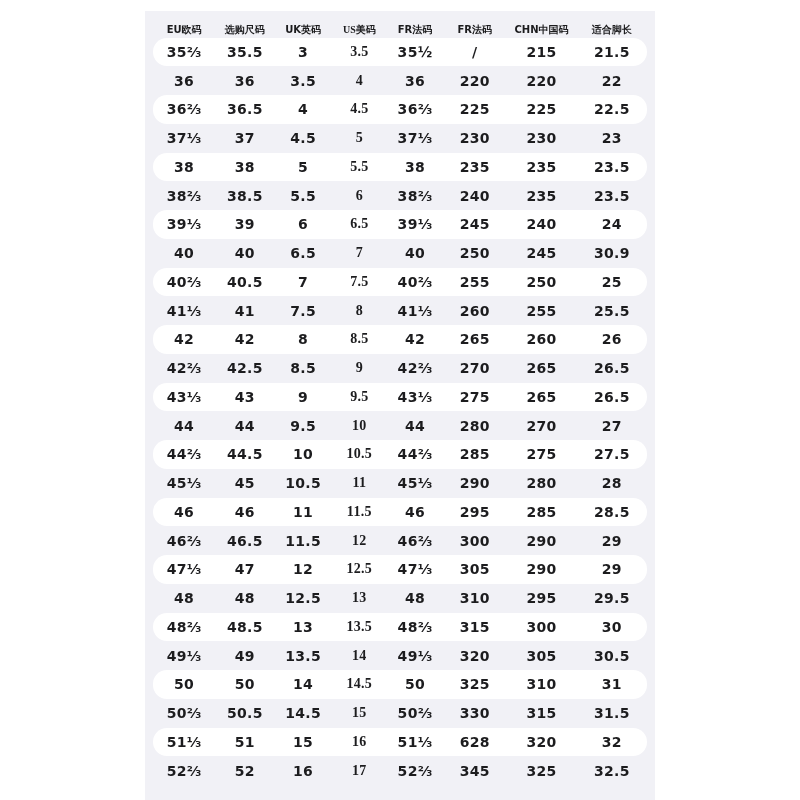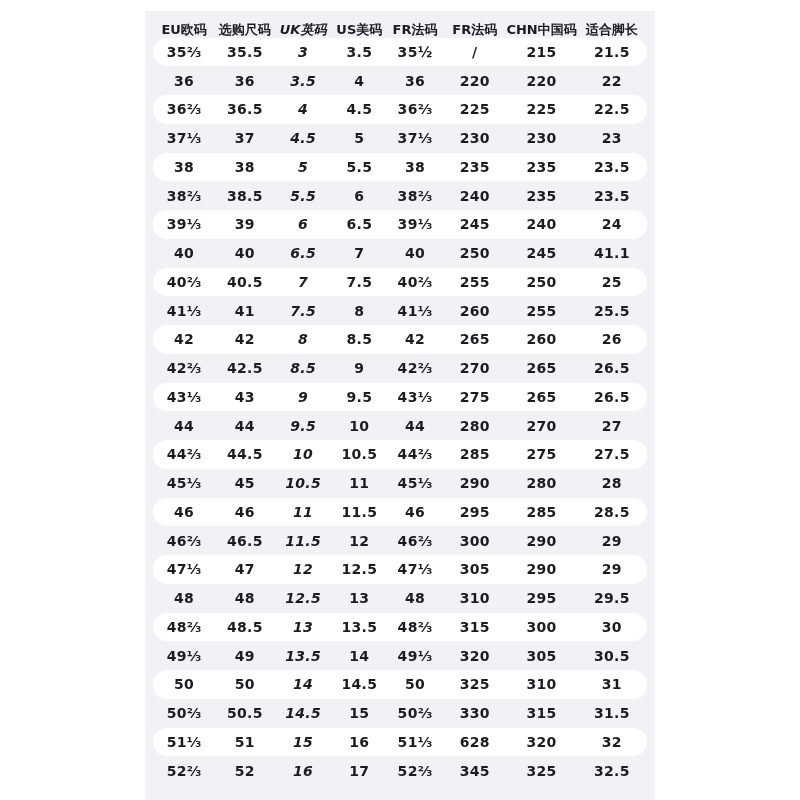--- a/index.html
+++ b/index.html
@@ -39,28 +39,28 @@
     flex:1 0 0;
     text-align:center;
     color:var(--text);
     font-weight:700;
     font-size:14px;
     letter-spacing:0.3px;
     white-space:nowrap;
     overflow:hidden;
   }
   .row.header .cell{
-    font-size:13px;
+    font-size:10px;
     letter-spacing:0;
     margin-top:10px;
   }
   .c0{flex-grow:62;}
   .c1{flex-grow:59;text-align:center;}
-  .c2{flex-grow:57;font-style:italic;}
-  .c3{flex-grow:55;}
+  .c2{flex-grow:57;}
+  .c3{flex-grow:55;font-family:Liberation Serif, serif;}
   .c4{flex-grow:56;}
   .c5{flex-grow:63;}
   .c6{flex-grow:70;}
   .c7{flex-grow:70;}
 </style>
 </head>
 <body>
 
 <div class="sheet">
   <div class="row header">
@@ -144,21 +144,21 @@
       <div class="cell c7">24</div>
     </div>
     <div class="row data">
       <div class="cell c0">40</div>
       <div class="cell c1">40</div>
       <div class="cell c2">6.5</div>
       <div class="cell c3">7</div>
       <div class="cell c4">40</div>
       <div class="cell c5">250</div>
       <div class="cell c6">245</div>
-      <div class="cell c7">41.1</div>
+      <div class="cell c7">30.9</div>
     </div>
     <div class="row data white">
       <div class="cell c0">40⅔</div>
       <div class="cell c1">40.5</div>
       <div class="cell c2">7</div>
       <div class="cell c3">7.5</div>
       <div class="cell c4">40⅔</div>
       <div class="cell c5">255</div>
       <div class="cell c6">250</div>
       <div class="cell c7">25</div>

